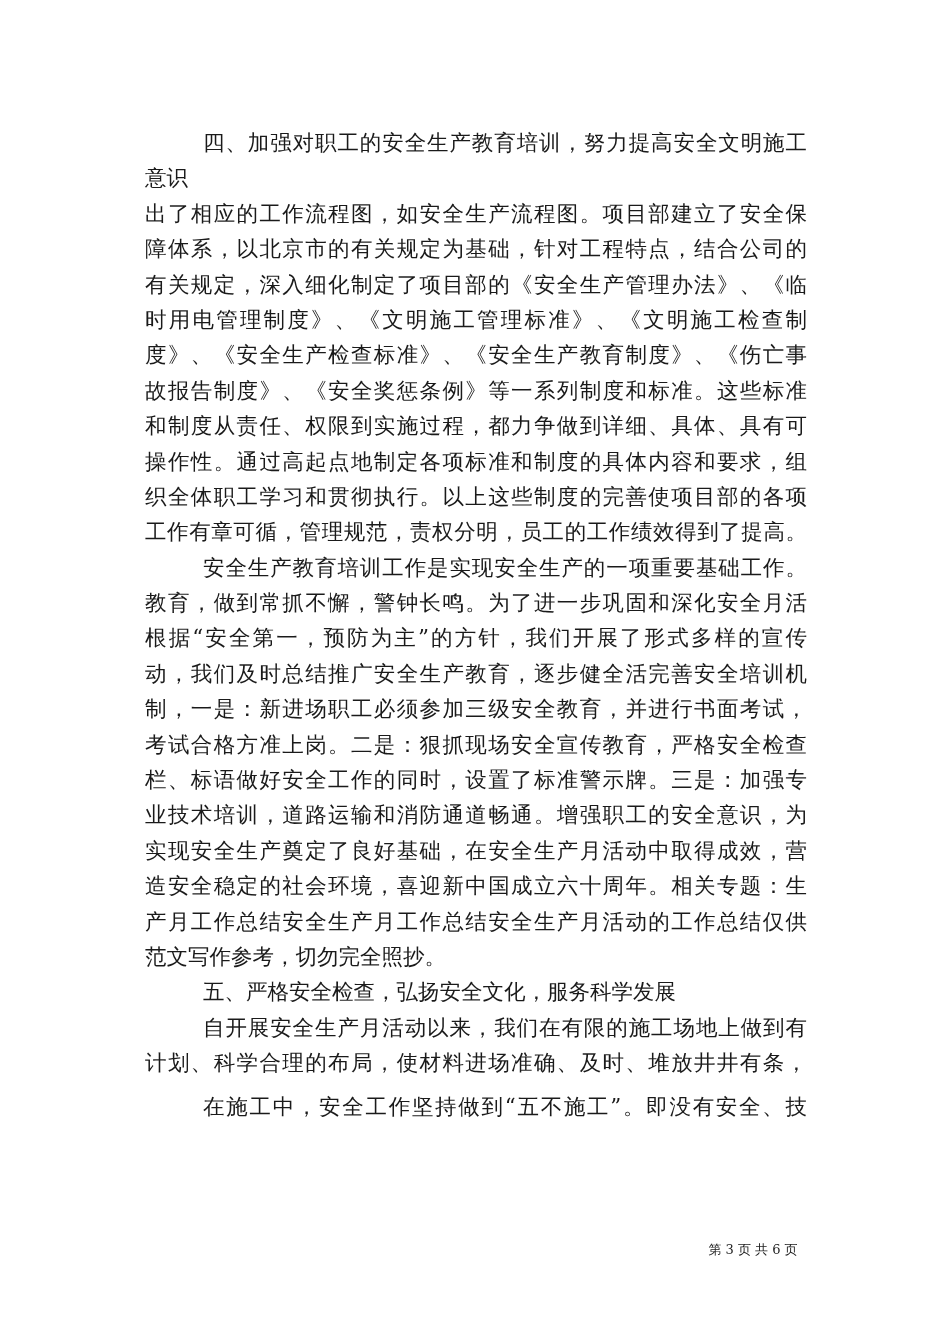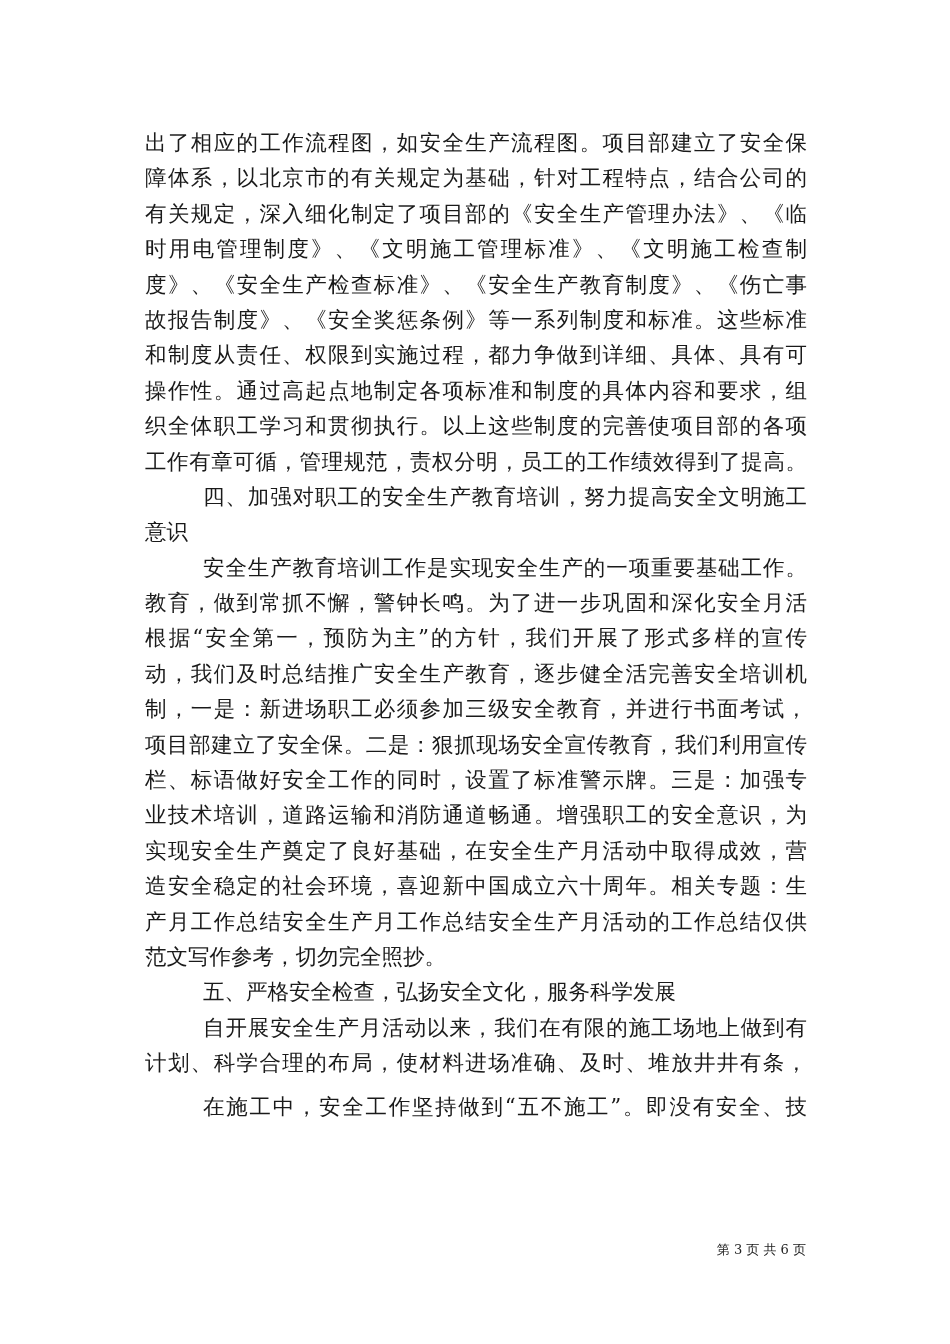--- a/index.html
+++ b/index.html
@@ -42,58 +42,58 @@
       text-align-last: left;
     }
     .line.indent {
       padding-left: 58px;
     }
     .footer {
       position: absolute;
       left: 700px;
       top: 1240px;
       width: 106px;
-      text-align: right;
+      text-align: center;
       font-size: 13px;
       line-height: 20px;
       color: #222;
       font-family: "DejaVu Serif", "Liberation Serif", serif;
     }
   </style>
 </head>
 <body>
 
 <div class="page">
   <div class="body-text">
+
+    <div>
+      <span class="line indent">四、加强对职工的安全生产教育培训，努力提高安全文明施工</span>
+      <span class="line last">意识</span>
+    </div>
 
     <div>
       <span class="line">出了相应的工作流程图，如安全生产流程图。项目部建立了安全保</span>
       <span class="line">障体系，以北京市的有关规定为基础，针对工程特点，结合公司的</span>
       <span class="line">有关规定，深入细化制定了项目部的《安全生产管理办法》、《临</span>
       <span class="line">时用电管理制度》、《文明施工管理标准》、《文明施工检查制</span>
       <span class="line">度》、《安全生产检查标准》、《安全生产教育制度》、《伤亡事</span>
       <span class="line">故报告制度》、《安全奖惩条例》等一系列制度和标准。这些标准</span>
       <span class="line">和制度从责任、权限到实施过程，都力争做到详细、具体、具有可</span>
       <span class="line">操作性。通过高起点地制定各项标准和制度的具体内容和要求，组</span>
       <span class="line">织全体职工学习和贯彻执行。以上这些制度的完善使项目部的各项</span>
       <span class="line">工作有章可循，管理规范，责权分明，员工的工作绩效得到了提高。</span>
     </div>
 
     <div>
-      <span class="line indent">四、加强对职工的安全生产教育培训，努力提高安全文明施工</span>
-      <span class="line last">意识</span>
-    </div>
-
-    <div>
       <span class="line indent">安全生产教育培训工作是实现安全生产的一项重要基础工作。</span>
       <span class="line">教育，做到常抓不懈，警钟长鸣。为了进一步巩固和深化安全月活</span>
       <span class="line">根据“安全第一，预防为主”的方针，我们开展了形式多样的宣传</span>
       <span class="line">动，我们及时总结推广安全生产教育，逐步健全活完善安全培训机</span>
       <span class="line">制，一是：新进场职工必须参加三级安全教育，并进行书面考试，</span>
-      <span class="line">项目部建立了安全保。二是：狠抓现场安全宣传教育，我们利用宣传</span>
+      <span class="line">考试合格方准上岗。二是：狠抓现场安全宣传教育，严格安全检查</span>
       <span class="line">栏、标语做好安全工作的同时，设置了标准警示牌。三是：加强专</span>
       <span class="line">业技术培训，道路运输和消防通道畅通。增强职工的安全意识，为</span>
       <span class="line">实现安全生产奠定了良好基础，在安全生产月活动中取得成效，营</span>
       <span class="line">造安全稳定的社会环境，喜迎新中国成立六十周年。相关专题：生</span>
       <span class="line">产月工作总结安全生产月工作总结安全生产月活动的工作总结仅供</span>
       <span class="line last">范文写作参考，切勿完全照抄。</span>
     </div>
 
     <div>
       <span class="line indent last">五、严格安全检查，弘扬安全文化，服务科学发展</span>

